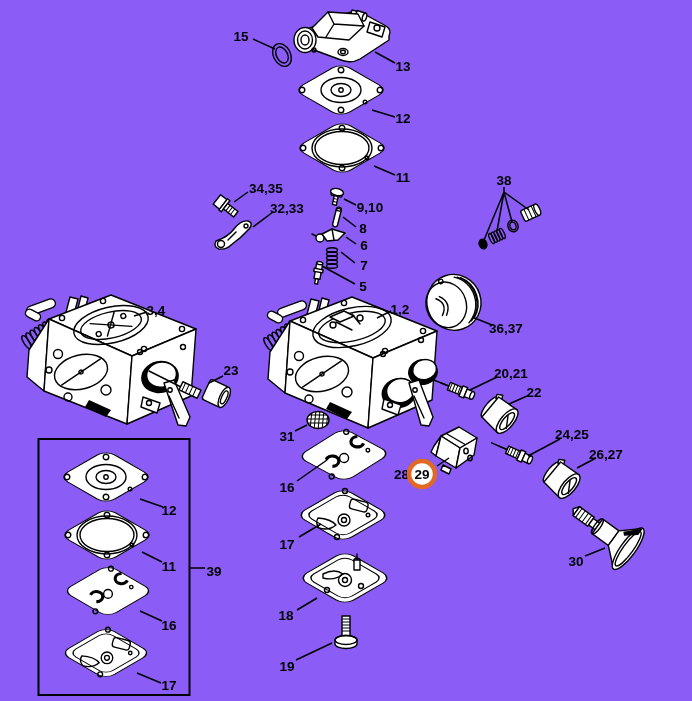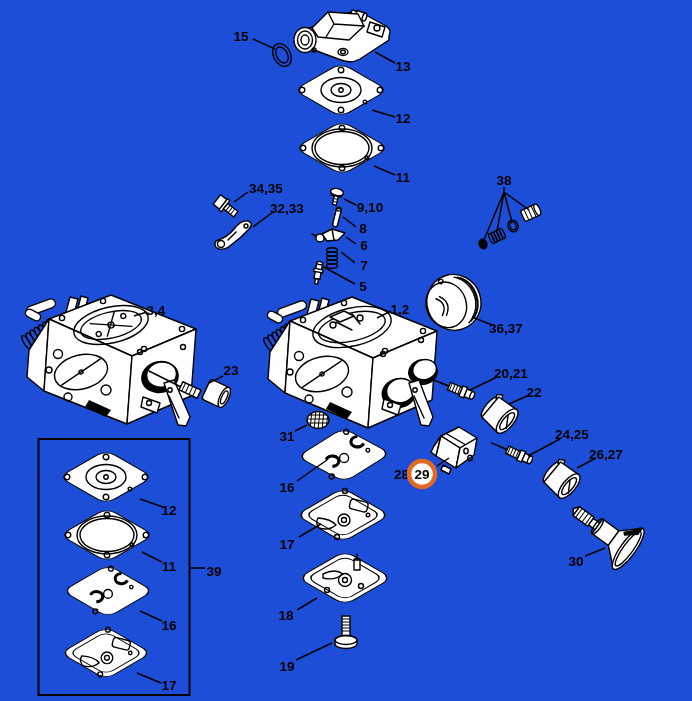--- a/index.html
+++ b/index.html
@@ -1,16 +1,16 @@
 <!DOCTYPE html>
 <html><head>
 <meta charset="utf-8">
 <style>
   html,body{margin:0;padding:0;background:#fff;}
-  #stage{position:relative;width:692px;height:701px;background:#1d4ed8;overflow:hidden;}
+  #stage{position:relative;width:692px;height:701px;background:#8b5cf6;overflow:hidden;}
   svg{display:block;}
   .ln{fill:none;stroke:#000;stroke-width:1.4;stroke-linejoin:round;stroke-linecap:round;}
   .fw{fill:#fff;stroke:#000;stroke-width:1.4;stroke-linejoin:round;}
   .fb{fill:#000;stroke:none;}
   .hl{stroke:#000;stroke-width:1;fill:none;}
   .ldr{stroke:#000;stroke-width:1.5;fill:none;}
   .lbl{font:bold 13.5px "Liberation Sans",sans-serif;fill:#000;}
   .box{fill:none;stroke:#000;stroke-width:2;}
 </style>
 </head>

